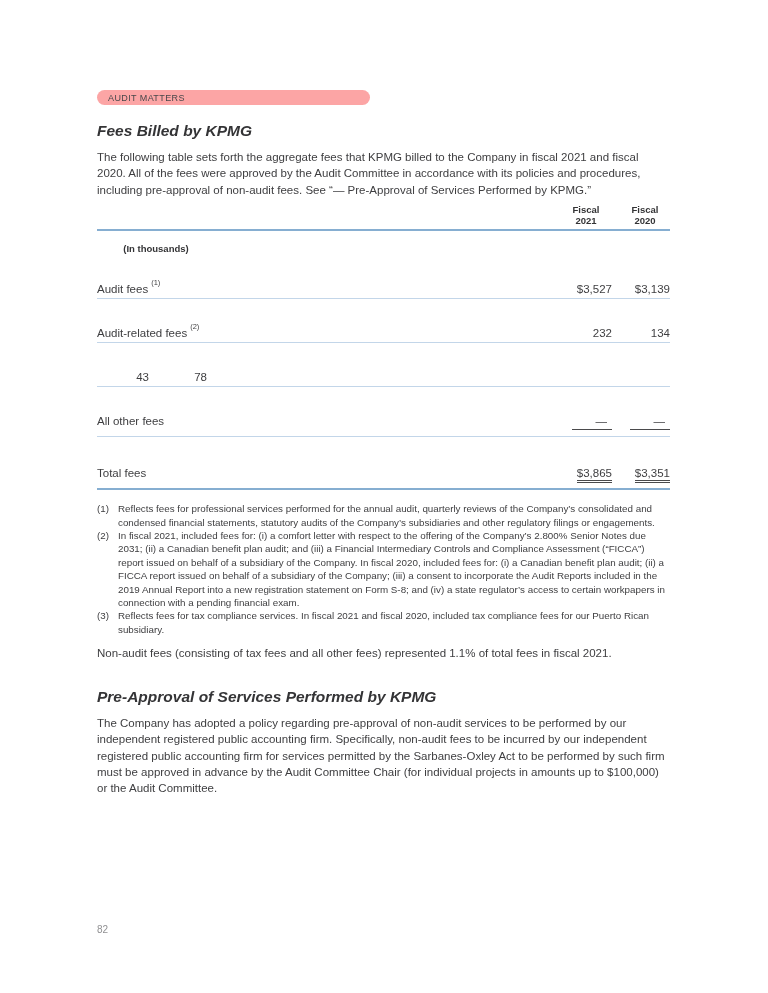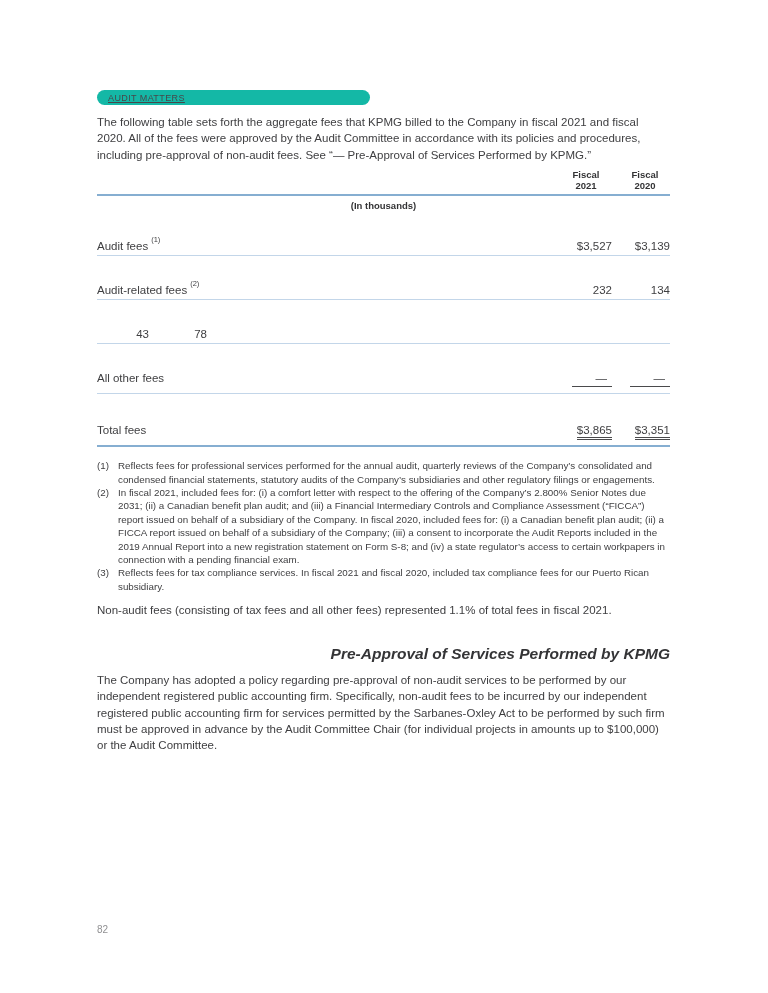--- a/index.html
+++ b/index.html
@@ -15,29 +15,28 @@
   }
   .content {
     position: absolute;
     left: 97px;
     top: 90px;
     width: 573px;
   }
   .badge {
     width: 273px;
     height: 15px;
-    background: #14b8a6;
+    background: #fca5a5;
     border-radius: 8px;
     display: flex;
     align-items: center;
     padding-left: 11px;
     font-size: 9px;
     letter-spacing: 0.4px;
     color: #47474a;
-    text-decoration: underline;
   }
   .h1 {
     margin-top: 17px;
     font-size: 15.5px;
     font-weight: 700;
     font-style: italic;
     color: #343436;
   }
   .para {
     margin-top: 9px;
@@ -55,21 +54,21 @@
   }
   .t-head .hcol {
     width: 52px;
     text-align: center;
     font-size: 9.5px;
     font-weight: 700;
     line-height: 10.5px;
     color: #333335;
   }
   .t-head .hcol + .hcol { margin-left: 8px; width: 50px; }
-  .units-row { display: flex; justify-content: center; padding: 4px 0 1px; }
+  .units-row { display: flex; justify-content: flex-start; padding: 12px 0 1px; }
   .units {
     width: 118px;
     text-align: center;
     font-size: 9.5px;
     font-weight: 700;
     color: #333335;
   }
   .t-row {
     display: flex;
     align-items: baseline;
@@ -104,39 +103,40 @@
   .footnotes { margin-top: 12px; }
   .fn {
     display: flex;
     font-size: 9.8px;
     line-height: 13.4px;
     color: #3e3e40;
   }
   .fn .fn-num { width: 21px; flex-shrink: 0; }
   .fn .fn-text { flex: 1; }
   .closing { margin-top: 9px; font-size: 11.5px; line-height: 16.4px; }
-  .h2 { margin-top: 26px; font-size: 15.5px; font-weight: 700; font-style: italic; color: #343436; text-align: right; }
+  .h2 { margin-top: 26px; font-size: 15.5px; font-weight: 700; font-style: italic; color: #343436; }
   .page-num {
     position: absolute;
     left: 97px;
     top: 924px;
     font-size: 10px;
     color: #919193;
   }
 </style>
 </head>
 <body>
 
 <div class="page">
   <div class="content">
 
     <div class="badge">
       <span>AUDIT MATTERS</span>
     </div>
 
+    <div class="h1">Fees Billed by KPMG</div>
 
     <div class="para">The following table sets forth the aggregate fees that KPMG billed to the Company in fiscal 2021 and fiscal 2020. All of the fees were approved by the Audit Committee in accordance with its policies and procedures, including pre-approval of non-audit fees. See “— Pre-Approval of Services Performed by KPMG.”</div>
 
     <div class="fee-table">
       <div class="t-head">
         <div class="hcol">
           <div>Fiscal</div>
           <div>2021</div>
         </div>
         <div class="hcol">

